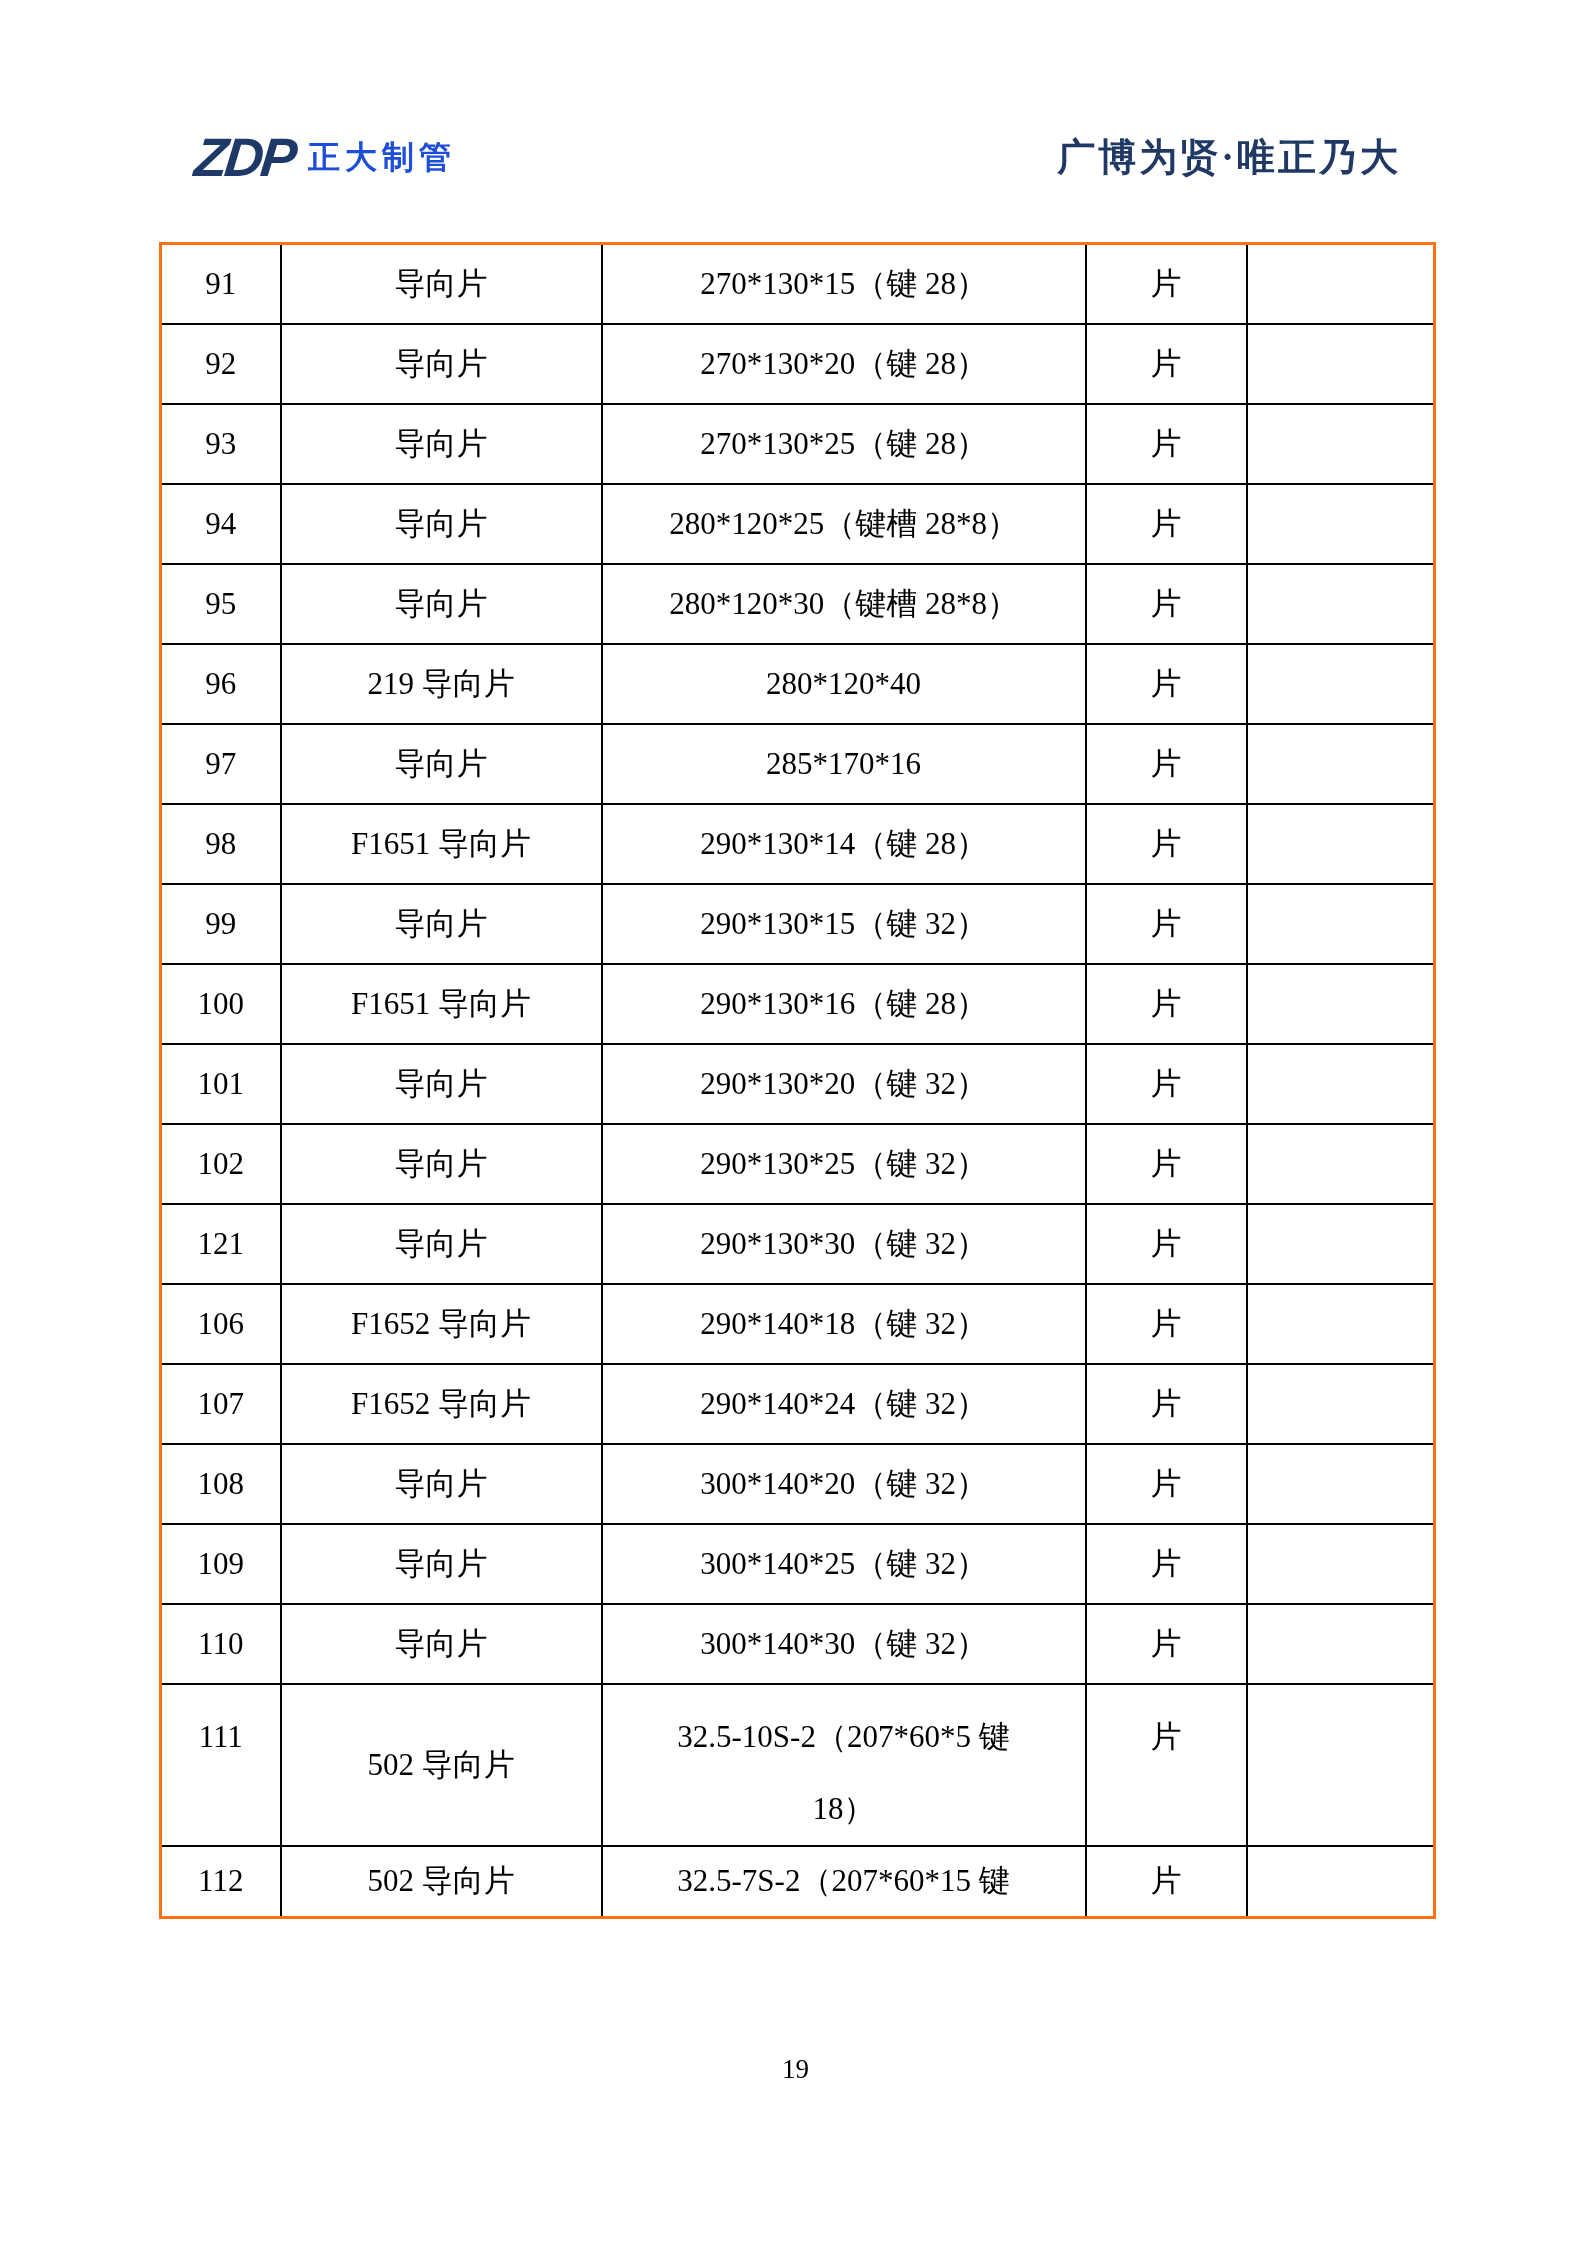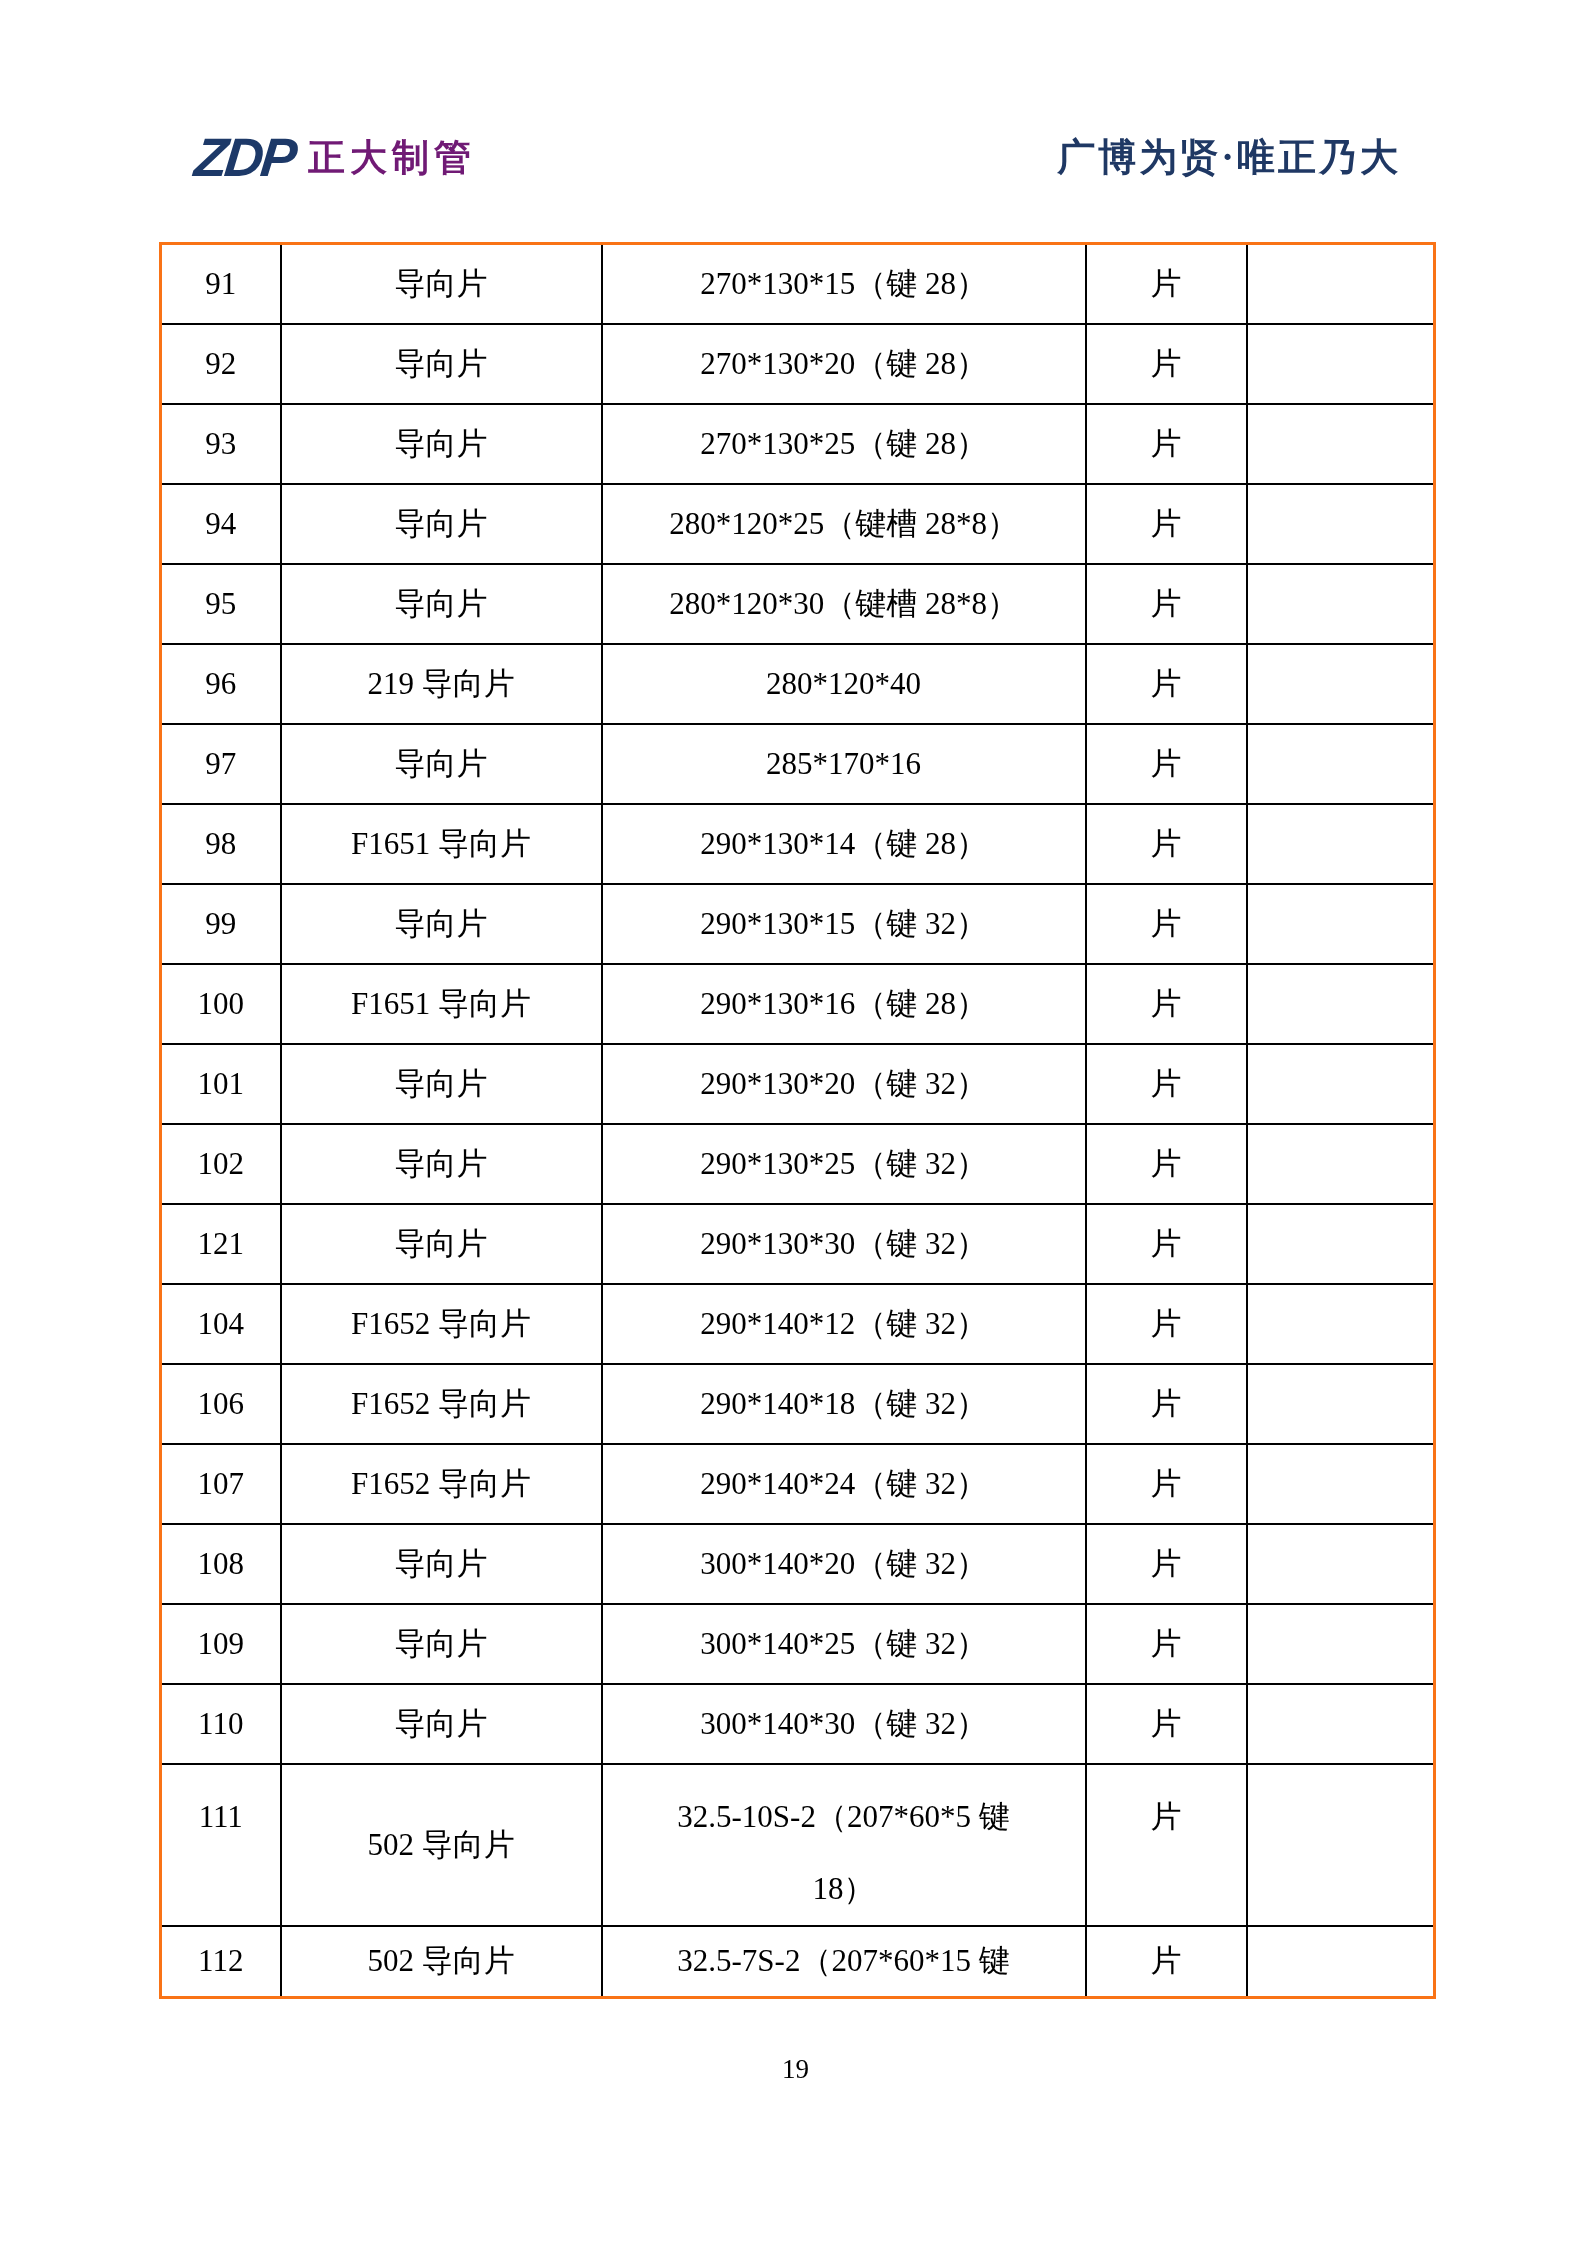--- a/index.html
+++ b/index.html
@@ -27,24 +27,24 @@
     font-style: italic;
     font-size: 54px;
     line-height: 1;
     letter-spacing: -3px;
     color: #1d3968;
     transform: skewX(-6deg);
   }
   .logo-company {
     font-family: "Liberation Sans", "DejaVu Sans", sans-serif;
     font-weight: 700;
-    font-size: 37px;
+    font-size: 32px;
     line-height: 1;
     letter-spacing: 5px;
-    color: #701a75;
+    color: #1d4ed8;
   }
   .header-tagline {
     position: absolute;
     top: 138px;
     right: 186px;
     font-family: "Liberation Serif", "DejaVu Serif", serif;
     font-weight: 700;
     font-size: 38px;
     line-height: 1;
     letter-spacing: 3px;
@@ -334,37 +334,20 @@
         </td>
         <td>
           <div class="line">片</div>
         </td>
         <td>
           <div class="line"></div>
         </td>
       </tr>
       <tr class="row">
         <td>
-          <div class="line">104</div>
-        </td>
-        <td>
-          <div class="line">F1652 导向片</div>
-        </td>
-        <td>
-          <div class="line">290*140*12（键 32）</div>
-        </td>
-        <td>
-          <div class="line">片</div>
-        </td>
-        <td>
-          <div class="line"></div>
-        </td>
-      </tr>
-      <tr class="row">
-        <td>
           <div class="line">106</div>
         </td>
         <td>
           <div class="line">F1652 导向片</div>
         </td>
         <td>
           <div class="line">290*140*18（键 32）</div>
         </td>
         <td>
           <div class="line">片</div>

